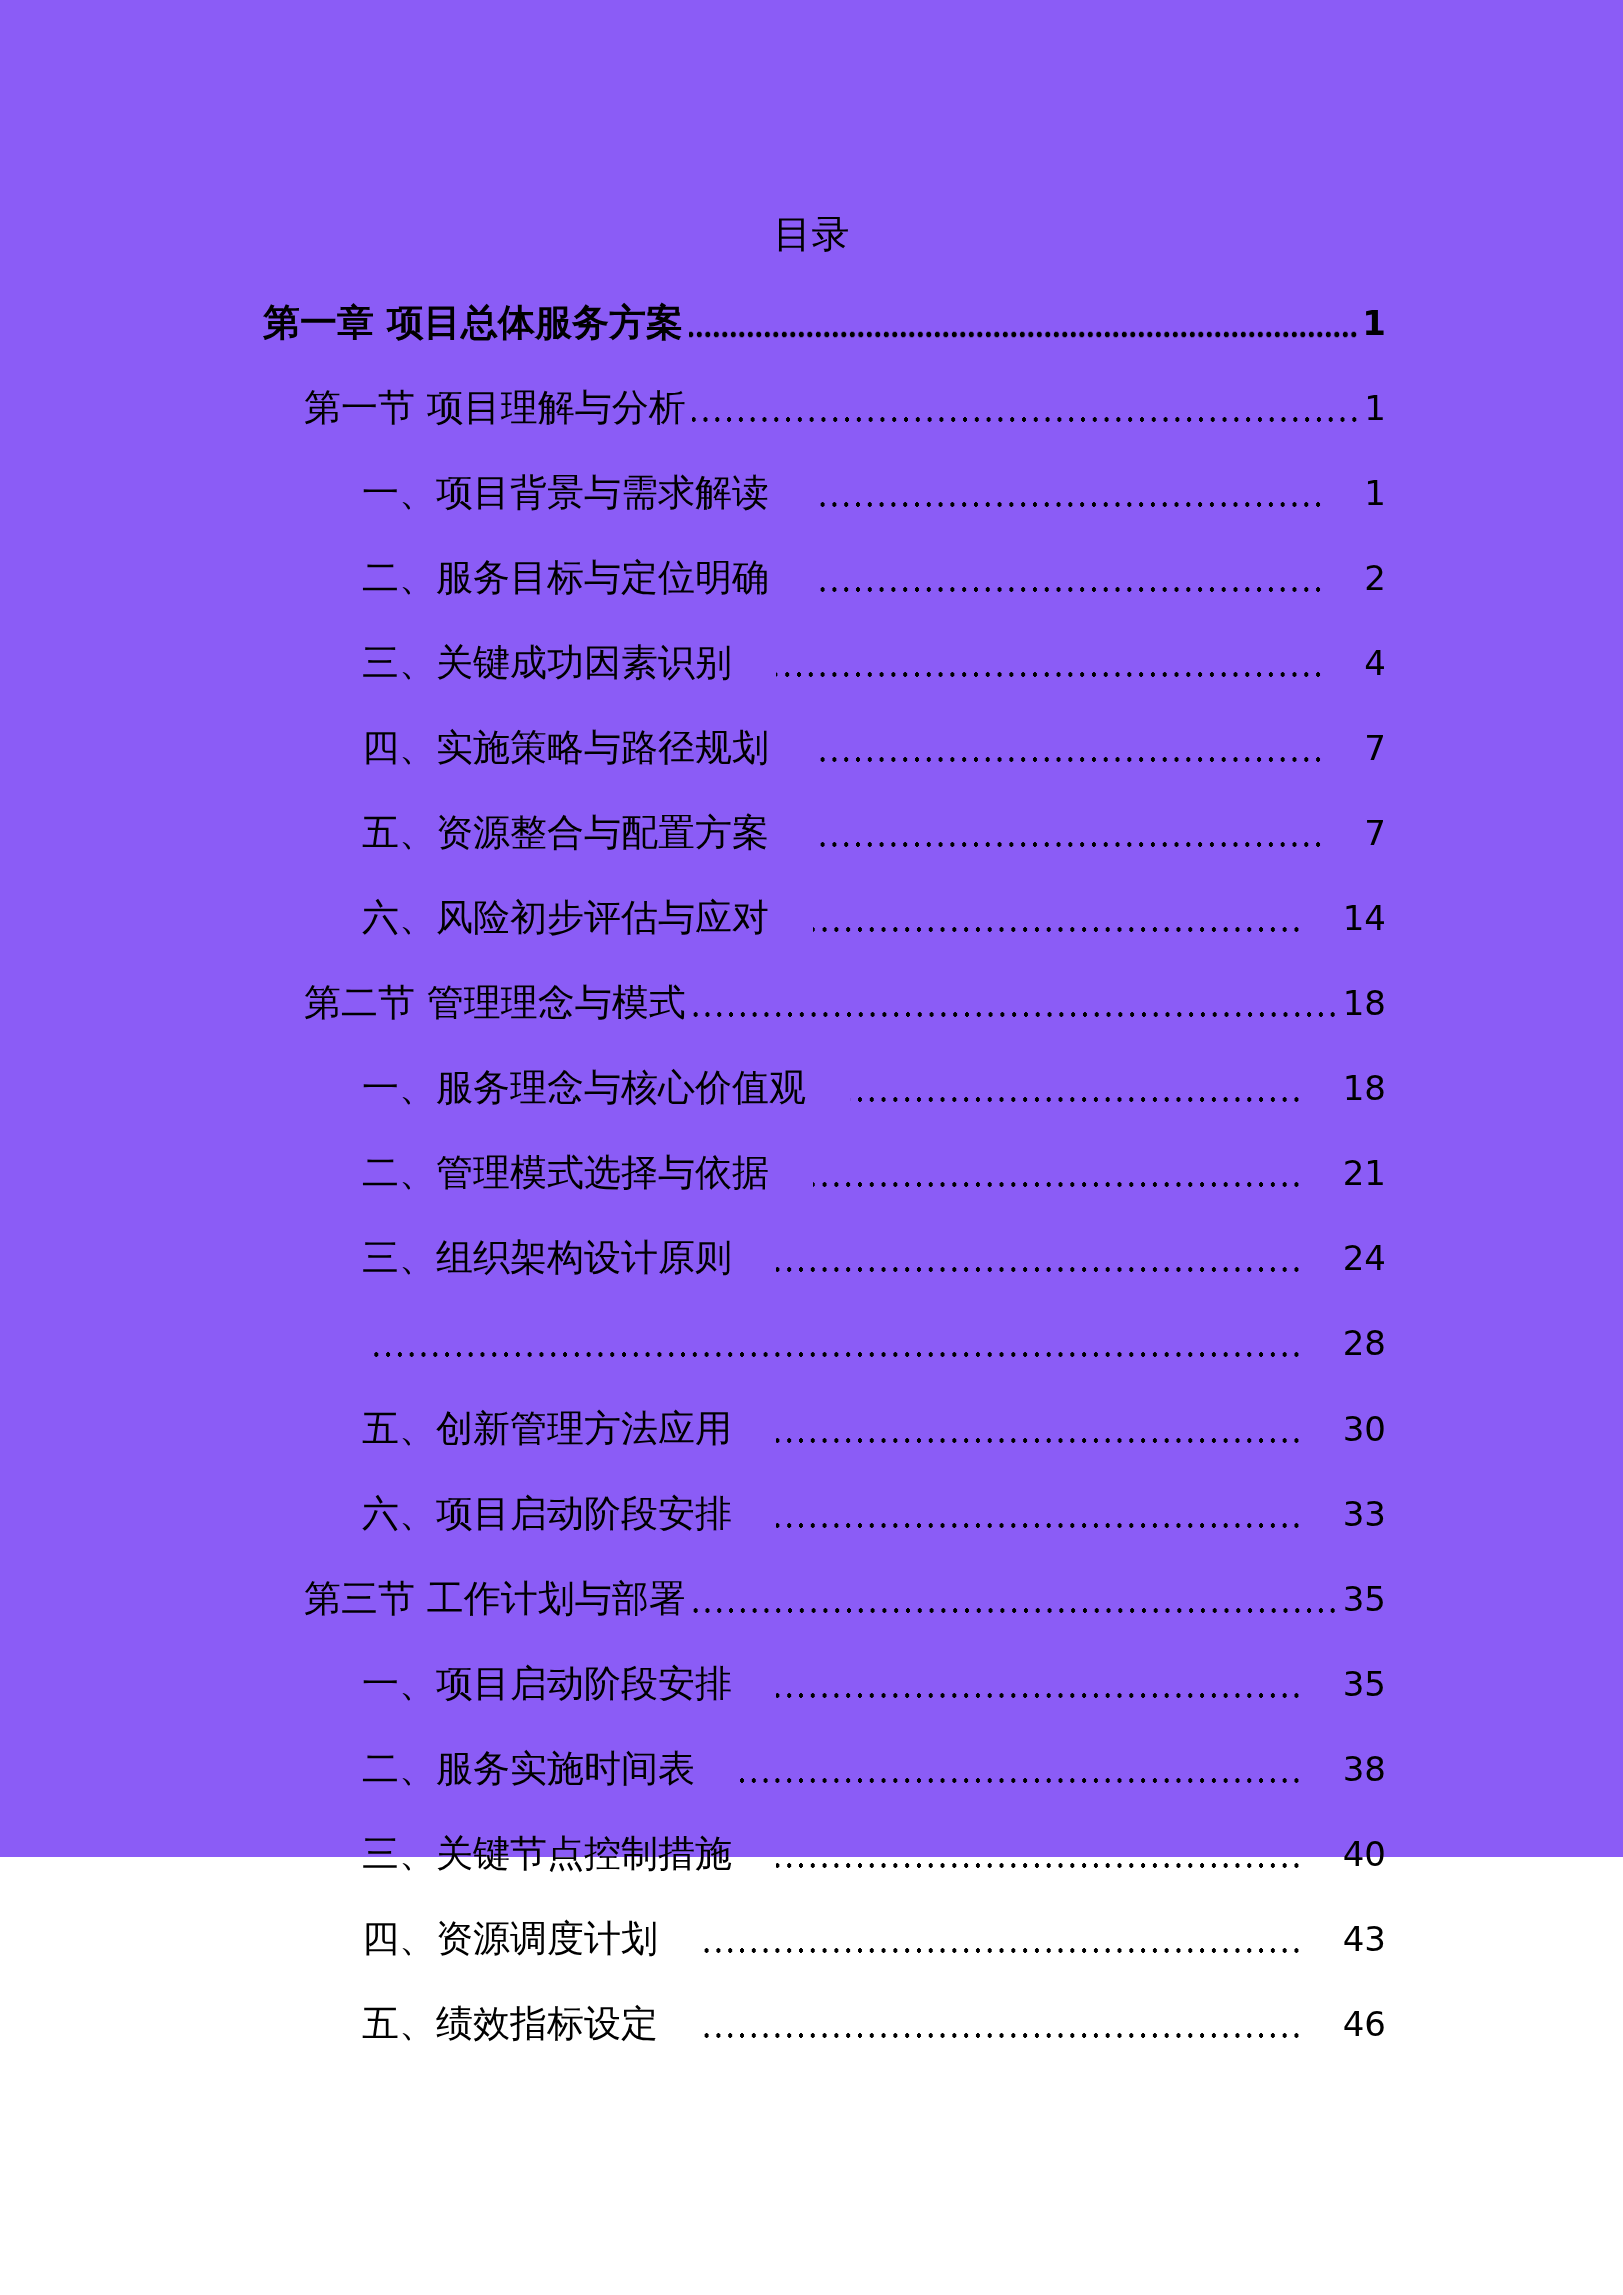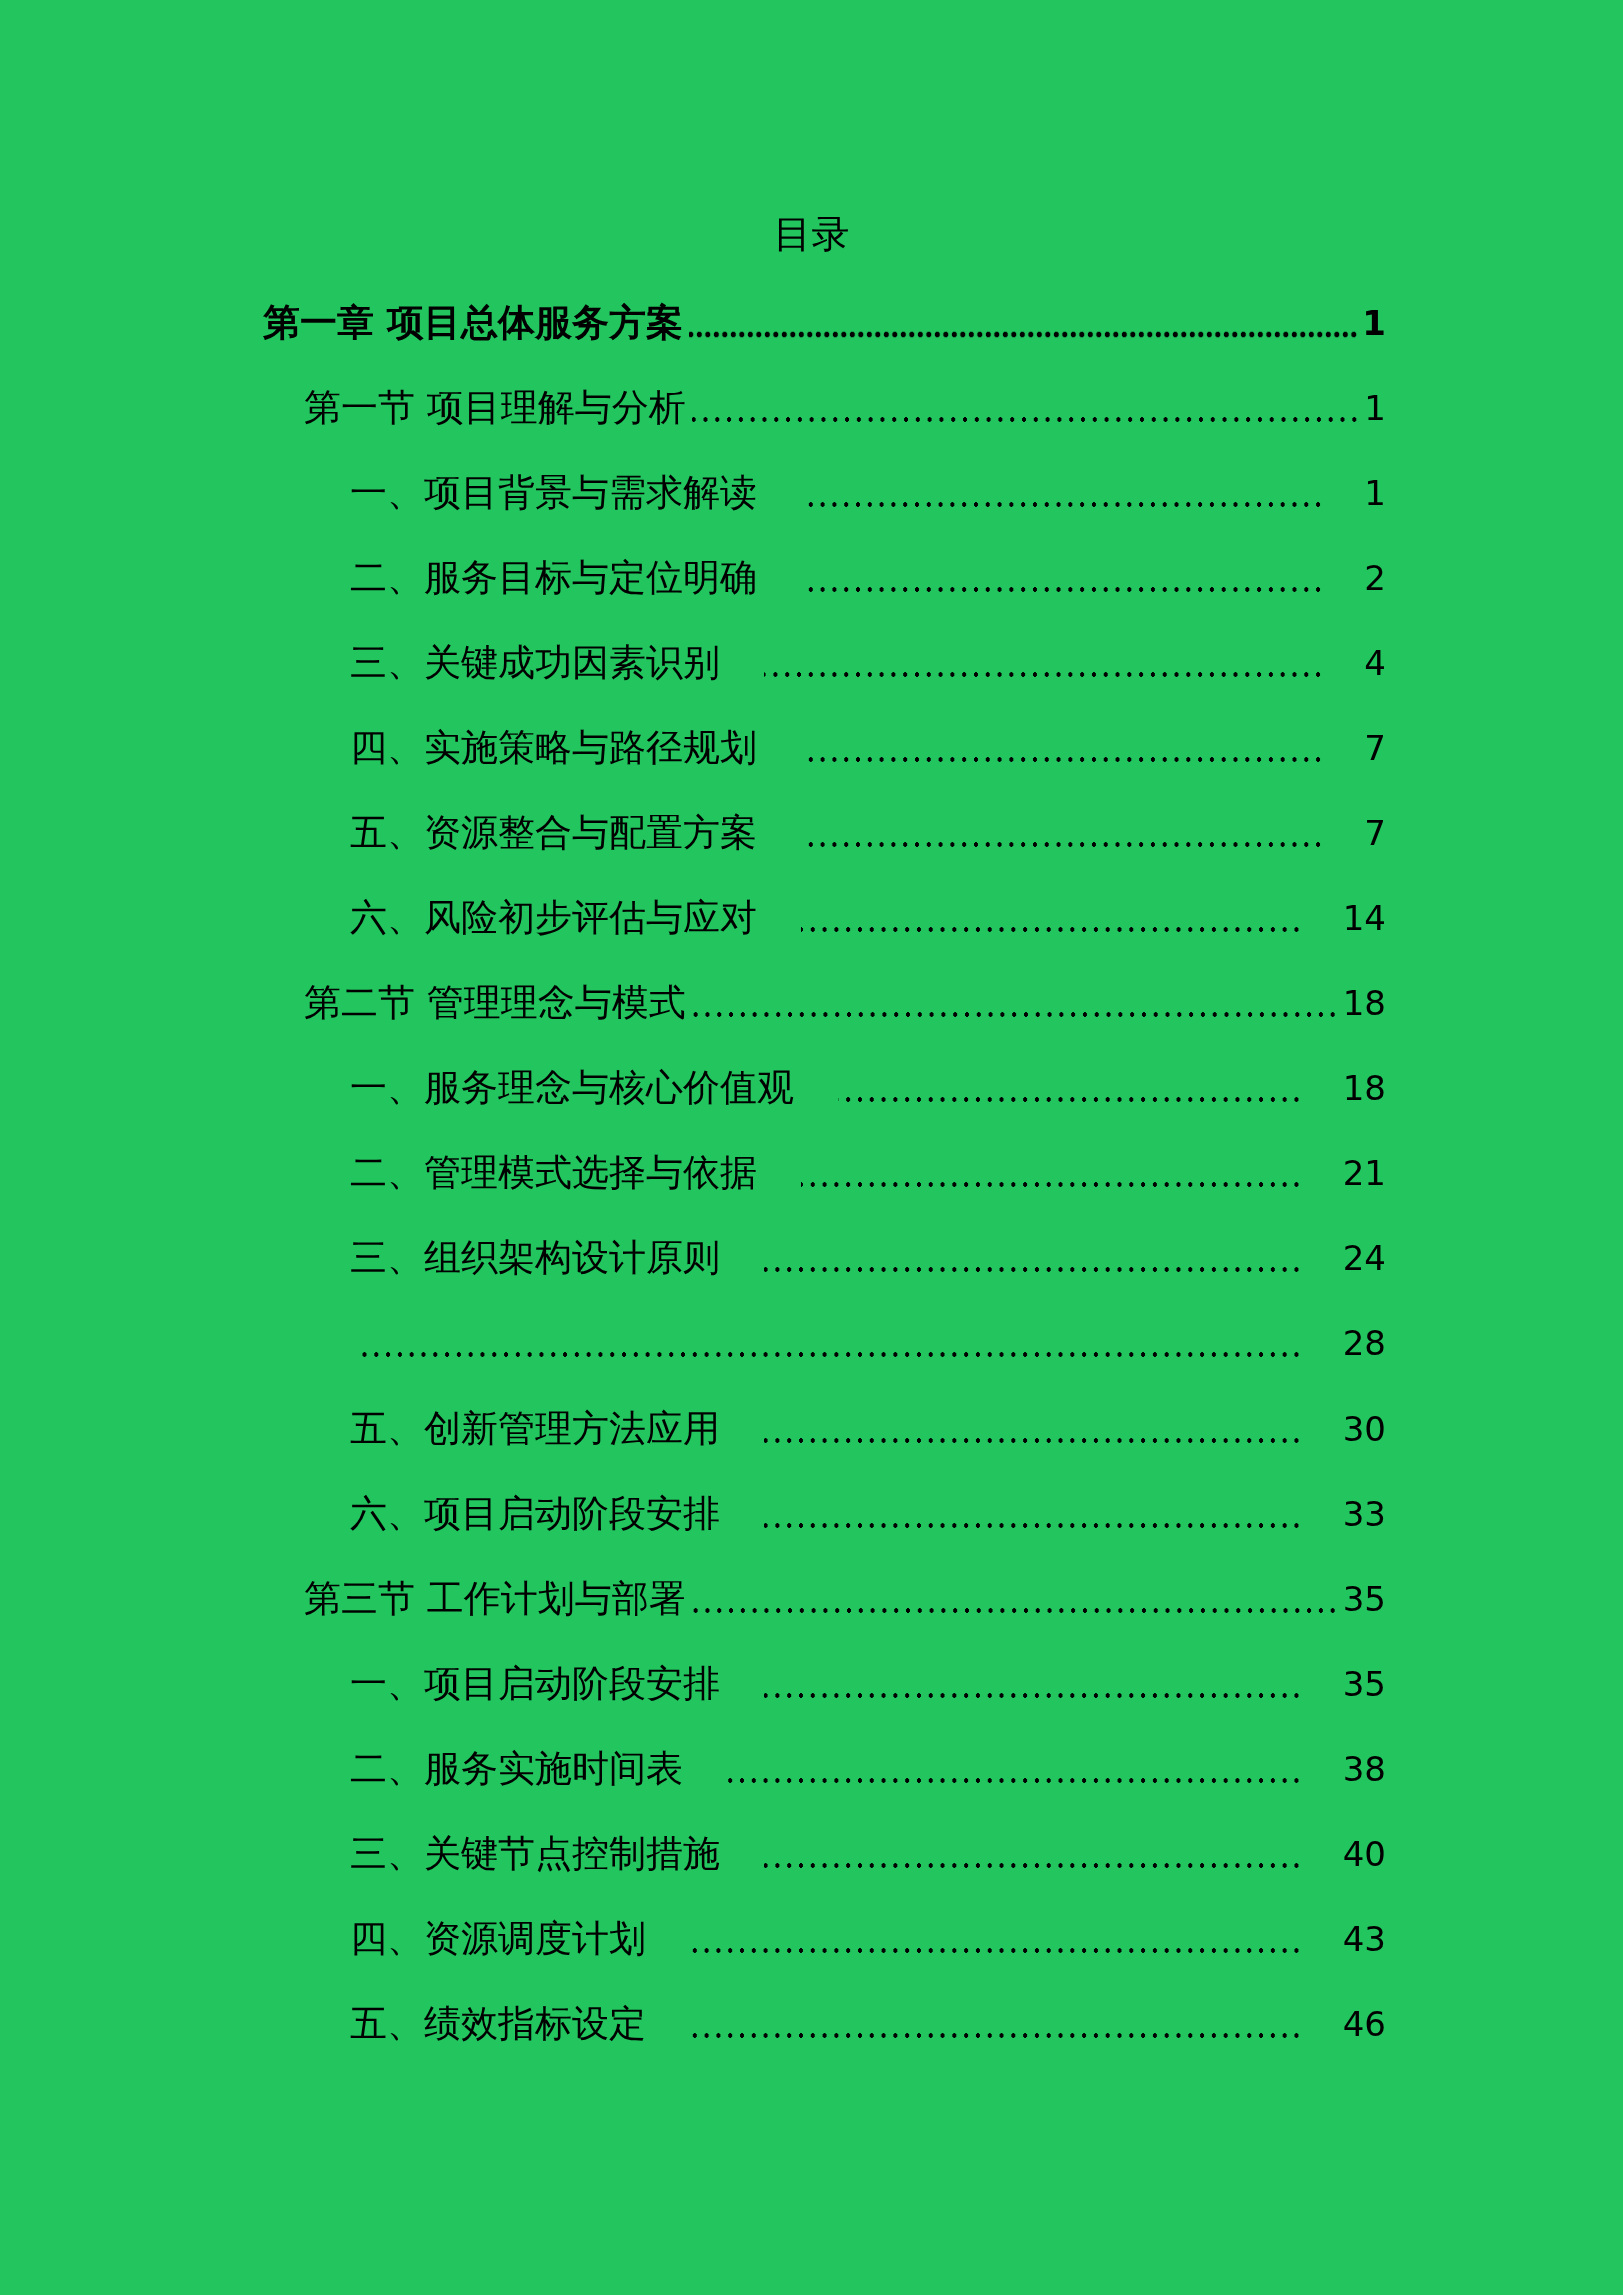--- a/index.html
+++ b/index.html
@@ -1,21 +1,21 @@
 <!DOCTYPE html>
 <html style="font-size:10.5px"><head>
 <meta charset="utf-8">
 <style>
   html, body { margin: 0; padding: 0; background: #ffffff; }
   body {
     width: 1623px; height: 2295px; position: relative; overflow: hidden;
     font-family: "DejaVu Serif", "Liberation Serif", serif;
     color: #000000;
   }
-  .page { position: absolute; left: 0; top: 0; width: 1623px; height: 2295px; background: #22c55e; }
+  .page { position: absolute; left: 0; top: 0; width: 1623px; height: 1857px; background: #8b5cf6; }
   .toc-title {
     position: absolute; left: 0; width: 1623px; top: 211px;
     text-align: center; font-size: 38px; line-height: 46px;
   }
   .toc-list { position: absolute; left: 0; top: 0; width: 1623px; }
   .toc-row {
     position: absolute; display: flex; align-items: flex-end;
     right: 237px; height: 46px; text-decoration: none; color: #000;
   }
   .toc-row .label { white-space: nowrap; font-size: 37px; line-height: 46px; }
@@ -27,21 +27,21 @@
   }
   .toc-row .page-num {
     font-family: "DejaVu Sans", "Liberation Sans", sans-serif;
     font-size: 34px; line-height: 46px; white-space: nowrap;
   }
   .lvl-1 { left: 247px; margin-left: 16px; }
   .lvl-1 .label { font-weight: bold; font-family: "DejaVu Sans", "Liberation Sans", sans-serif; }
   .lvl-1 .page-num { font-weight: bold; }
   .lvl-1 .leader { background-image: radial-gradient(circle, #000 2.6px, transparent 2.9px); background-size: 8.5px 10.5px; }
   .lvl-2 { left: 304px; }
-  .lvl-3 { left: 350px; gap: 37px; }
+  .lvl-3 { left: 362px; gap: 37px; }
 </style>
 </head>
 <body>
 
 <div class="page">
   <div class="toc-title">目录</div>
 
   <div class="toc-list">
     <a class="toc-row lvl-1" style="top:300px">
       <span class="label">第一章  项目总体服务方案</span>

